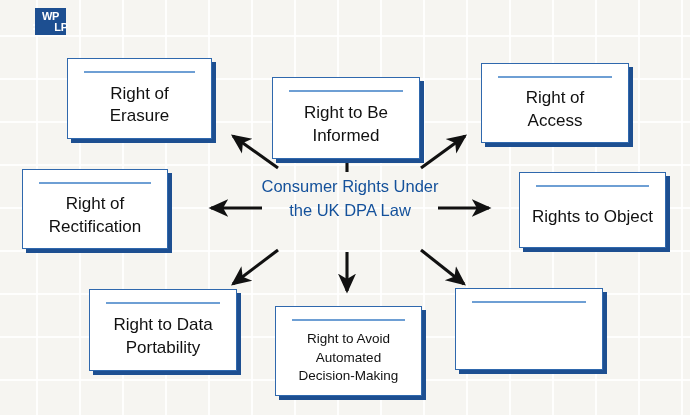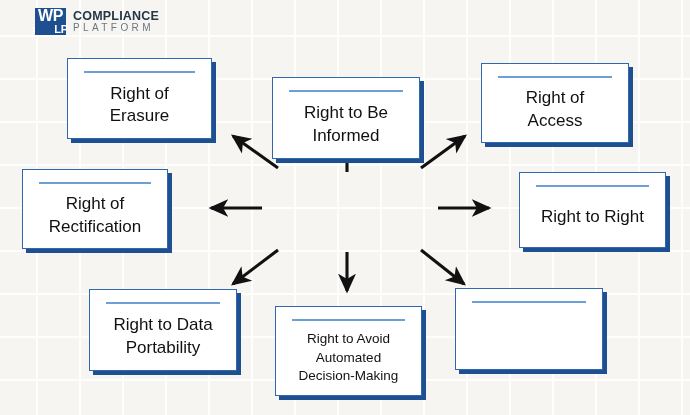--- a/index.html
+++ b/index.html
@@ -38,21 +38,21 @@
     color: #ffffff;
     display: flex;
     flex-direction: column;
     align-items: center;
     justify-content: center;
     line-height: 1;
     font-weight: bold;
     letter-spacing: -0.3px;
   }
   .logo-mark .lm-row {
-    font-size: 16px;
+    font-size: 11px;
     display: block;
   }
   .logo-mark .lm-row2 {
     font-size: 11px;
     display: flex;
     align-items: center;
     gap: 19px;
   }
   .lm-dots {
     display: inline-flex;
@@ -155,24 +155,20 @@
   <div class="logo">
     <div class="logo-mark">
       <span class="lm-row">WP</span>
       <span class="lm-row2">
         <span class="lm-dots">
             <i></i>
             <i></i>
           </span>
         <span>LP</span>
       </span>
-    </div>
-    <div class="logo-words">
-      <span class="logo-word-1">COMPLIANCE</span>
-      <span class="logo-word-2">PLATFORM</span>
     </div>
   </div>
 
   <svg class="arrow-layer" viewBox="0 0 690 415">
     <defs>
       <marker id="ah" markerWidth="7" markerHeight="7" refX="5.6" refY="3.5" orient="auto" markerUnits="strokeWidth">
         <path d="M0,0.6 L6.4,3.5 L0,6.4 L1.7,3.5 Z" fill="#111111"></path>
       </marker>
     </defs>
     <g stroke="#111111" stroke-width="3.1" fill="none" marker-end="url(#ah)">
@@ -180,20 +176,21 @@
       <line x1="347" y1="172" x2="347" y2="135"></line>
       <line x1="421" y1="168" x2="465" y2="136"></line>
       <line x1="262" y1="208" x2="211" y2="208"></line>
       <line x1="438" y1="208" x2="489" y2="208"></line>
       <line x1="278" y1="250" x2="233" y2="284"></line>
       <line x1="347" y1="252" x2="347" y2="291"></line>
       <line x1="421" y1="250" x2="464" y2="284"></line>
     </g>
   </svg>
 
+  <div class="center-label">Consumer Rights Under the UK DPA Law</div>
 
   <div class="node" style="left:67px; top:58px; width:145px; height:81px;">
     <div class="rule"></div>
     <div class="node-text">Right of
 Erasure</div>
   </div>
 
   <div class="node" style="left:272px; top:45px; width:148px; height:82px;margin-top:32px;">
     <div class="rule"></div>
     <div class="node-text">Right to Be
@@ -207,21 +204,21 @@
   </div>
 
   <div class="node" style="left:22px; top:169px; width:146px; height:80px;">
     <div class="rule"></div>
     <div class="node-text">Right of
 Rectification</div>
   </div>
 
   <div class="node one-line" style="left:519px; top:172px; width:147px; height:76px;">
     <div class="rule"></div>
-    <div class="node-text">Right to Right</div>
+    <div class="node-text">Rights to Object</div>
   </div>
 
   <div class="node" style="left:89px; top:289px; width:148px; height:82px;">
     <div class="rule"></div>
     <div class="node-text">Right to Data
 Portability</div>
   </div>
 
   <div class="node small" style="left:275px; top:306px; width:147px; height:90px;">
     <div class="rule"></div>

